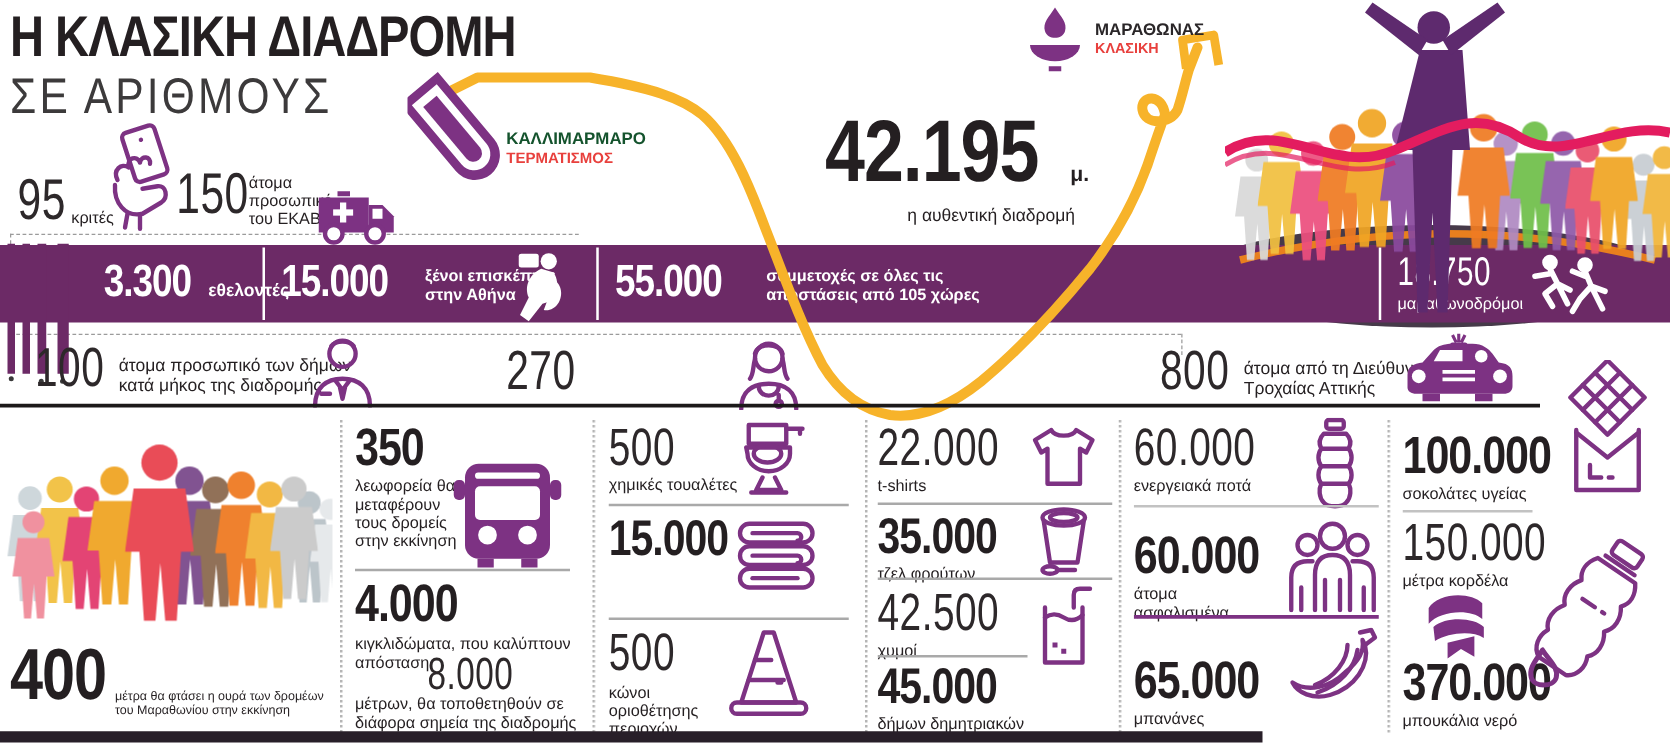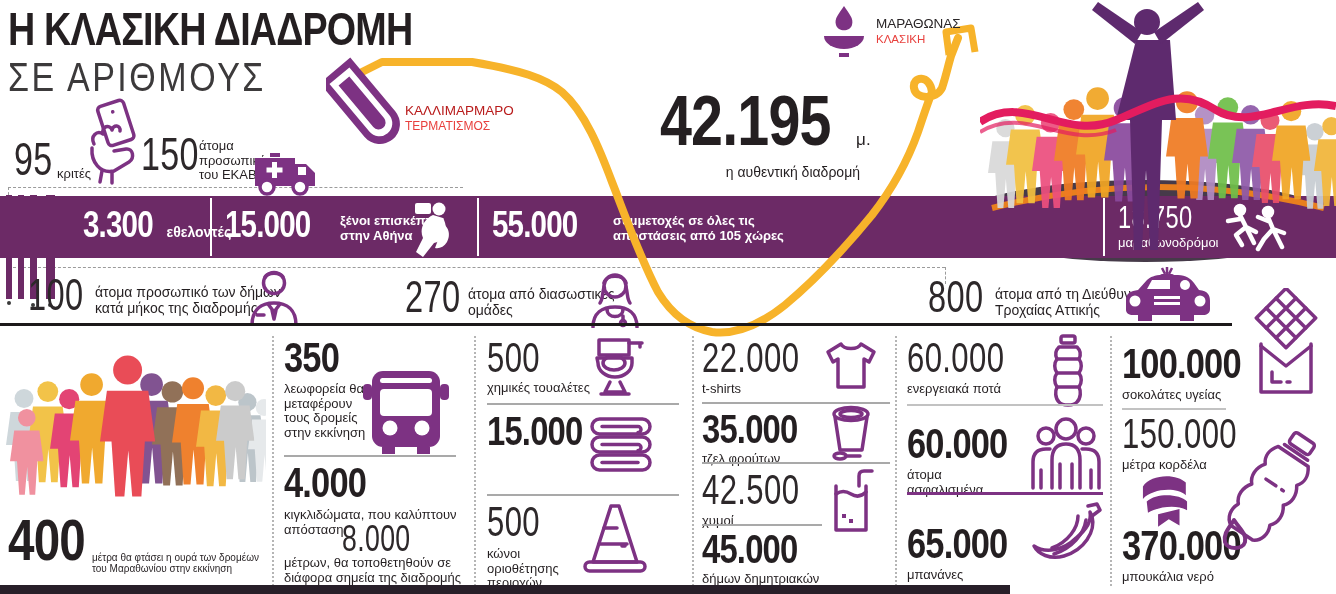--- a/index.html
+++ b/index.html
@@ -6,21 +6,21 @@
   #stage{position:relative;width:1336px;height:594px;background:#fff;overflow:hidden;
          font-family:"Liberation Sans",sans-serif;color:#241f21}
   .abs{position:absolute}
   .num{display:inline-block;transform-origin:left top;white-space:nowrap;color:#241f21;line-height:.95}
   .heavy{font-weight:700;letter-spacing:-1px;transform:scaleX(.82)}
   .light{font-weight:400;letter-spacing:.5px;transform:scaleX(.74);color:#2d282a}
   .white{color:#fff}
   .lbl{font-size:13px;line-height:1.13;color:#241f21}
   .blbl{font-size:13px;line-height:1.12;color:#fff;font-weight:700}
   .red{color:#e8403d}
-  .bold{font-weight:400}
+  .bold{font-weight:700}
   .oi{stroke:#7d3283;fill:none;stroke-width:3.5;stroke-linecap:round;stroke-linejoin:round}
   .fi{fill:#7d3283}
   .wi{stroke:#fff;fill:none;stroke-width:4.5;stroke-linecap:round;stroke-linejoin:round}
   .dash-h{border-top:1px dashed #9b9b9b}
   .dash-v{border-left:1px dashed #9b9b9b}
   .gdiv{background:#a9a9a9;height:2px}
   svg{display:block}
 </style>
 </head>
 <body>
@@ -154,21 +154,21 @@
     <rect x="18" y="7" width="10" height="4" class="fi"></rect>
   </svg>
 
   <svg class="abs" style="left:326px;top:50px" width="86" height="122" viewBox="0 0 86 122">
     <g transform="rotate(-40 43 61)">
       <path d="M23,8 h40 v70 a20,20 0 0 1 -40,0 z" class="fi"></path>
       <path d="M30,15 h26 v62 a13,13 0 0 1 -26,0 z" fill="#fff"></path>
       <path d="M36,22 h14 v54 a7,7 0 0 1 -14,0 z" class="fi"></path>
     </g>
   </svg>
-  <div class="abs bold" style="left:405px;top:103px;font-size:13.5px;color:#b91c1c">ΚΑΛΛΙΜΑΡΜΑΡΟ</div>
+  <div class="abs bold" style="left:405px;top:103px;font-size:13.5px;color:#14532d">ΚΑΛΛΙΜΑΡΜΑΡΟ</div>
   <div class="abs bold red" style="left:405px;top:119px;font-size:12px">ΤΕΡΜΑΤΙΣΜΟΣ</div>
 
   <div class="abs" style="left:660px;top:88px">
     <span class="num heavy" style="font-size:70px">42.195</span><span class="lbl bold" style="font-size:17px;margin-left:-12px">μ.</span>
   </div>
   <div class="abs lbl" style="left:700px;top:165px;width:160px;text-align:right;font-size:14px">η αυθεντική διαδρομή</div>
 
   <svg class="abs" style="left:820px;top:5px" width="48" height="54" viewBox="0 0 48 54">
     <path d="M24,1 C19,9 14,13 16,20 C18,27 30,27 32,20 C34,13 29,9 24,1 Z" class="fi"></path>
     <path d="M4,31 a20,13 0 0 0 40,0 z" class="fi"></path>
@@ -183,21 +183,20 @@
     <g class="oi" stroke-width="3.2">
       <circle cx="30" cy="15" r="10.5"></circle>
       <path d="M21,9 C24,4 36,4 39,9"></path>
       <path d="M8,57 C8,42 17,35 30,35 C43,35 52,42 52,57"></path>
       <path d="M24,36 l6,8 6,-8 M28,42 l2,9 2,-9"></path>
       <path d="M13,47 h7"></path>
     </g>
   </svg>
 
   <span class="abs num light" style="left:405px;top:276px;font-size:44px">270</span>
-  <div class="abs lbl" style="left:468px;top:287px;width:155px;font-size:14px">άτομα από διασωστικές ομάδες</div>
   <svg class="abs" style="left:584px;top:270px" width="62" height="58" viewBox="0 0 62 58">
     <g class="oi" stroke-width="3.2">
       <circle cx="31" cy="16" r="11"></circle>
       <path d="M20,13 C22,4 40,4 42,13"></path>
       <path d="M20,17 C18,25 19,29 16,33 M42,17 C44,25 43,29 46,33"></path>
       <path d="M9,57 C9,43 18,37 31,37 C44,37 53,43 53,57"></path>
       <path d="M23,39 C23,49 39,49 39,39 M39,46 v5"></path>
       <circle cx="39" cy="53" r="2.5"></circle>
     </g>
   </svg>

